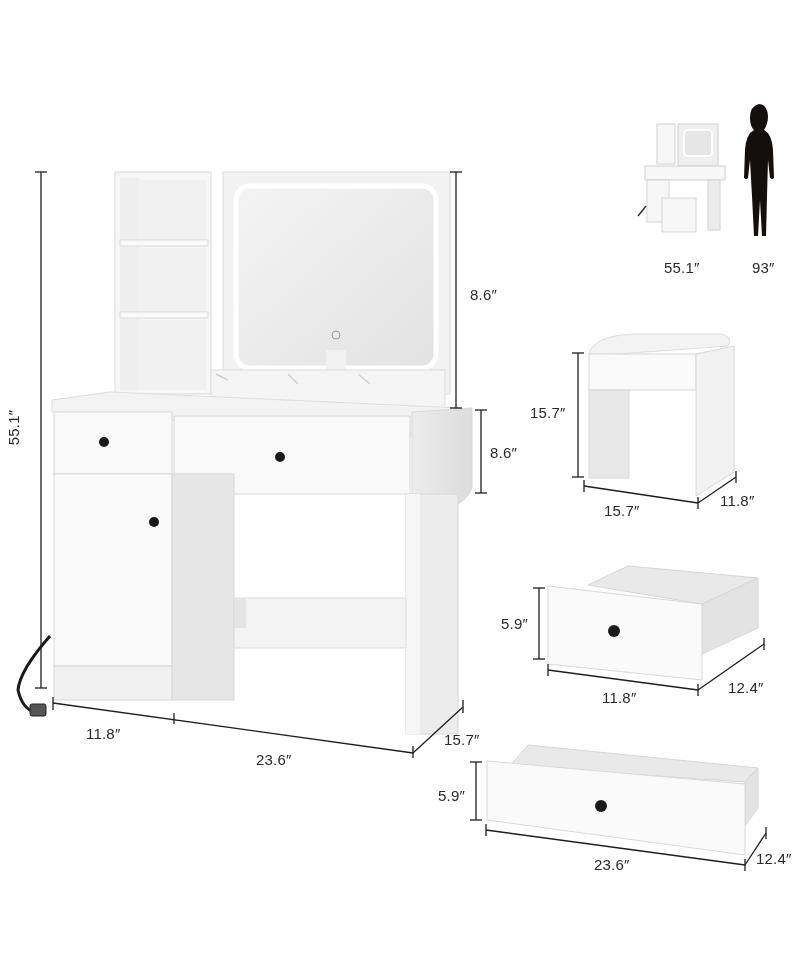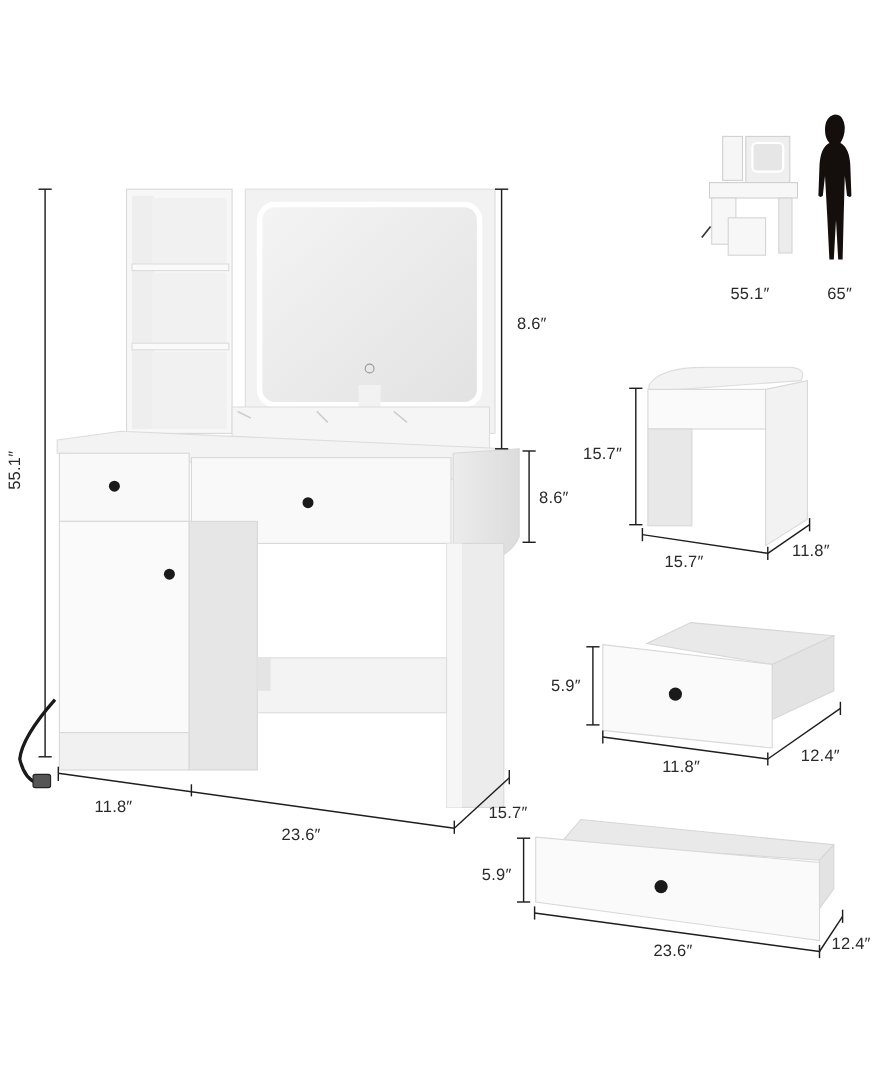--- a/index.html
+++ b/index.html
@@ -153,21 +153,21 @@
 </svg>
 
 <div class="lbl vert" style="left:-4px; top:419px;">55.1″</div>
 <div class="lbl" style="left:470px; top:286px;">8.6″</div>
 <div class="lbl" style="left:490px; top:444px;">8.6″</div>
 <div class="lbl" style="left:86px; top:725px;">11.8″</div>
 <div class="lbl" style="left:256px; top:751px;">23.6″</div>
 <div class="lbl" style="left:444px; top:731px;">15.7″</div>
 
 <div class="lbl" style="left:664px; top:259px;">55.1″</div>
-<div class="lbl" style="left:752px; top:259px;">65″</div>
+<div class="lbl" style="left:752px; top:259px;">93″</div>
 
 <div class="lbl" style="left:530px; top:404px;">15.7″</div>
 <div class="lbl" style="left:604px; top:502px;">15.7″</div>
 <div class="lbl" style="left:720px; top:492px;">11.8″</div>
 
 <div class="lbl" style="left:501px; top:615px;">5.9″</div>
 <div class="lbl" style="left:602px; top:689px;">11.8″</div>
 <div class="lbl" style="left:728px; top:679px;">12.4″</div>
 
 <div class="lbl" style="left:438px; top:787px;">5.9″</div>

